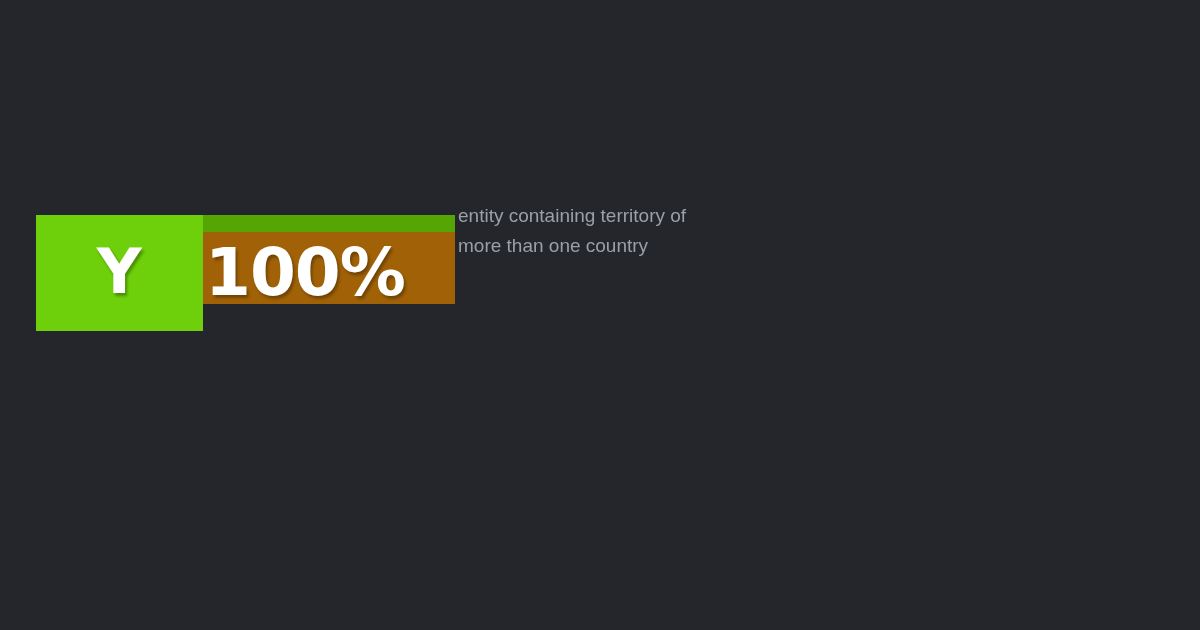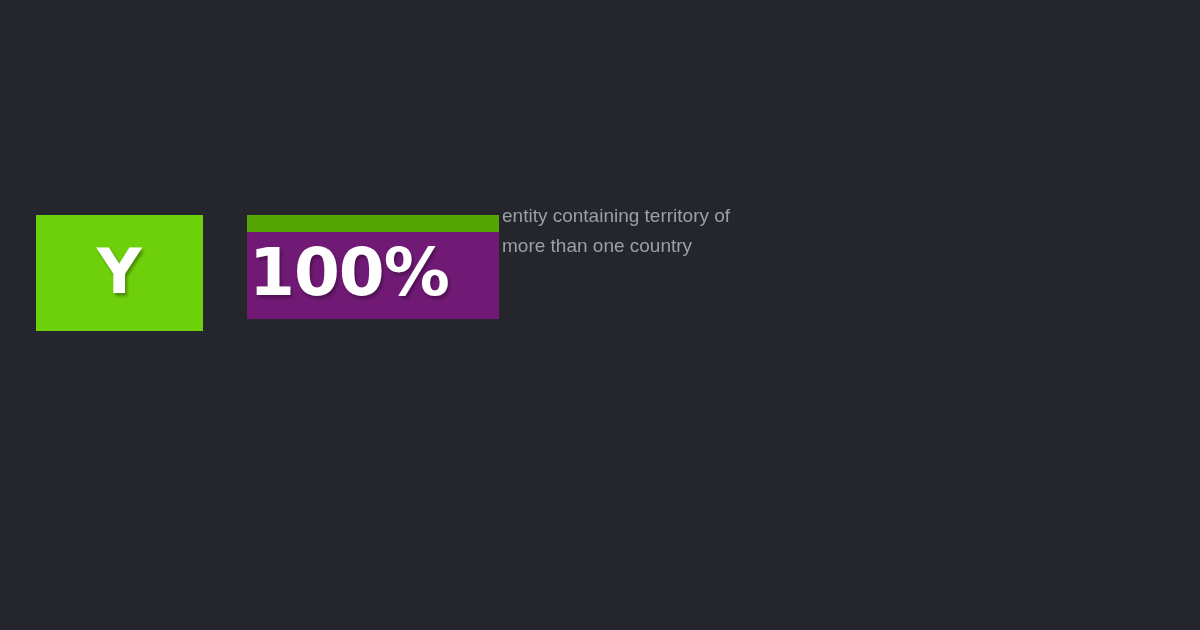--- a/index.html
+++ b/index.html
@@ -63,25 +63,24 @@
     font-size: 62px;
     font-weight: 700;
     line-height: 1;
     letter-spacing: 0.5px;
     text-shadow: 2px 3px 3px rgba(0,0,0,0.33);
     transform: translateY(-1px);
   }
   .stat-meter {
     position: relative;
     width: 252px;
-    height: 104px;
-    background: #701a75;
+    height: 89px;
+    background: #a16207;
     flex: 0 0 auto;
     overflow: hidden;
-    margin-left: 44px;
   }
   .stat-meter-fill {
     position: absolute;
     left: 0;
     top: 0;
     height: 17px;
     background: #55a505;
   }
   .stat-meter-value {
     position: absolute;
@@ -99,21 +98,21 @@
     font-size: 66px;
     font-weight: 700;
     line-height: 1;
     letter-spacing: -1px;
     text-shadow: 2px 3px 3px rgba(0,0,0,0.30);
   }
 
   
   .description {
     position: absolute;
-    left: 502px;
+    left: 458px;
     top: 201px;
     width: 290px;
     margin: 0;
     color: #9aa0a6;
     font-family: "Liberation Sans", "DejaVu Sans", sans-serif;
     font-size: 19px;
     font-weight: 400;
     line-height: 30px;
     white-space: pre-line;
   }

